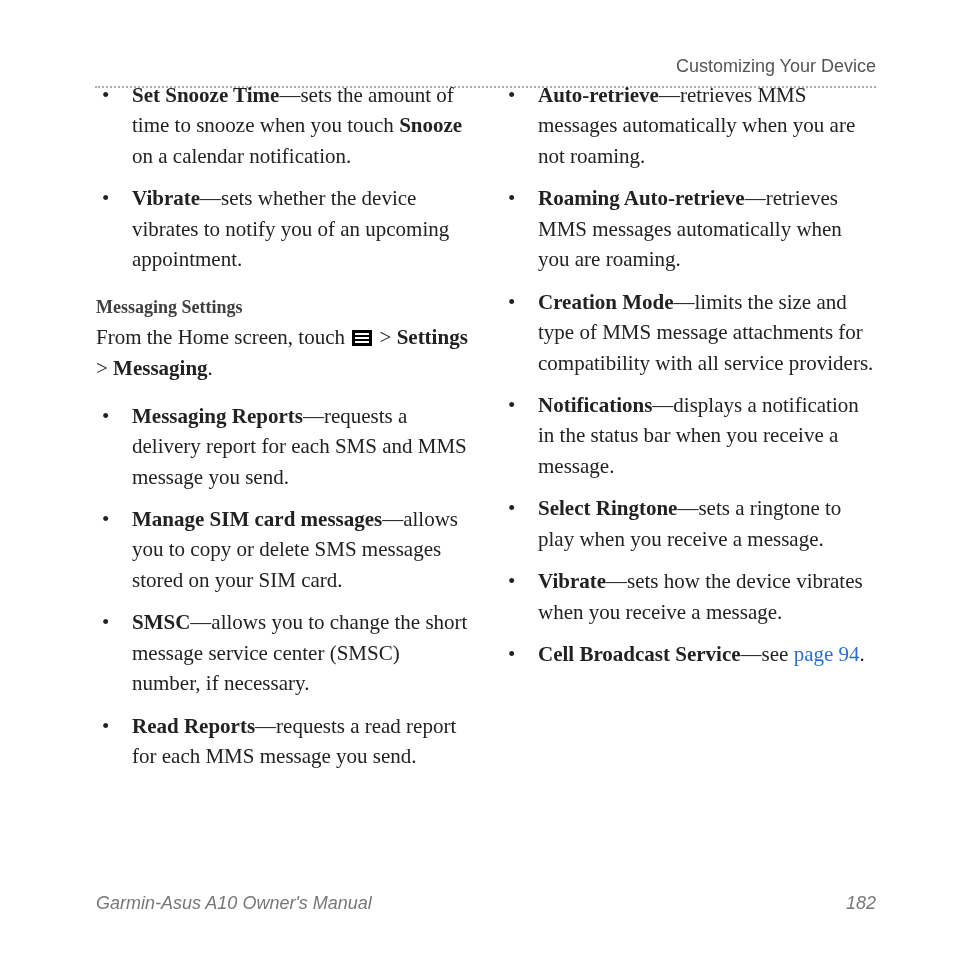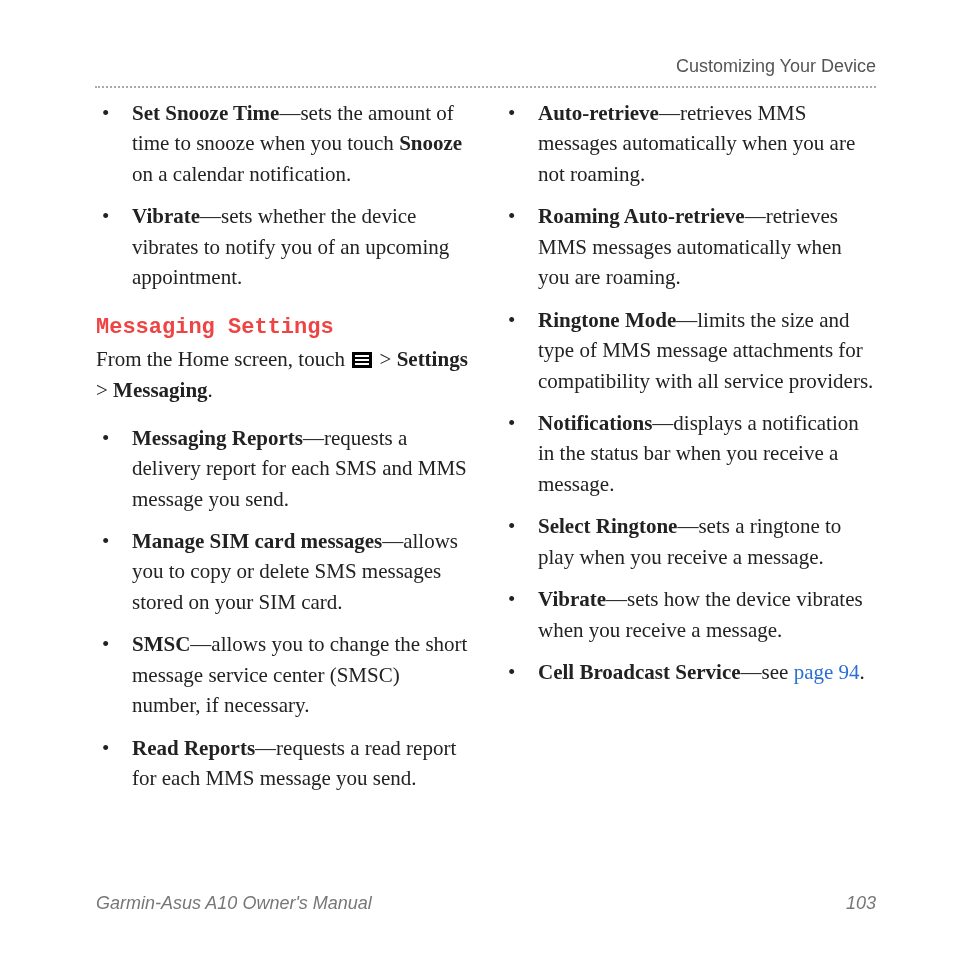--- a/index.html
+++ b/index.html
@@ -21,21 +21,21 @@
   .dotted {
     position: absolute;
     top: 86px;
     left: 95px;
     right: 78px;
     border-top: 2px dotted #aaa;
   }
   .cols {
     display: flex;
     gap: 32px;
-    margin-top: 58px;
+    margin-top: 40px;
     padding-left: 36px;
     padding-right: 18px;
   }
   .col { flex: 1 1 0; }
   ul.b { list-style: none; padding: 0; margin: 0; }
   ul.b > li {
     position: relative;
     padding-left: 36px;
     margin-bottom: 12px;
     font-size: 21px;
@@ -44,24 +44,24 @@
   ul.b > li::before {
     content: "•";
     position: absolute;
     left: 6px;
     top: 0;
     font-size: 21px;
     color: #222;
   }
   .bold { font-weight: 700; }
   .h2 {
-    font-family: Liberation Mono, monospace;
+    font-family: Liberation Serif, serif;
     font-weight: 700;
-    font-size: 22px;
-    color: #ef4444;
+    font-size: 18px;
+    color: #404040;
     margin-top: 22px;
     margin-bottom: 4px;
   }
   .intro {
     font-size: 21px;
     line-height: 1.5;
     margin-bottom: 16px;
   }
   .menu-icon {
     display: inline-block;
@@ -119,29 +119,29 @@
         <li><span class="bold">Manage SIM card messages</span><span>—allows you to copy or delete SMS messages stored on your SIM card.</span></li>
         <li><span class="bold">SMSC</span><span>—allows you to change the short message service center (SMSC) number, if necessary.</span></li>
         <li><span class="bold">Read Reports</span><span>—requests a read report for each MMS message you send.</span></li>
       </ul>
     </div>
 
     <div class="col">
       <ul class="b">
         <li><span class="bold">Auto-retrieve</span><span>—retrieves MMS messages automatically when you are not roaming.</span></li>
         <li><span class="bold">Roaming Auto-retrieve</span><span>—retrieves MMS messages automatically when you are roaming.</span></li>
-        <li><span class="bold">Ringtone Mode</span><span>—limits the size and type of MMS message attachments for compatibility with all service providers.</span></li>
+        <li><span class="bold">Creation Mode</span><span>—limits the size and type of MMS message attachments for compatibility with all service providers.</span></li>
         <li><span class="bold">Notifications</span><span>—displays a notification in the status bar when you receive a message.</span></li>
         <li><span class="bold">Select Ringtone</span><span>—sets a ringtone to play when you receive a message.</span></li>
         <li><span class="bold">Vibrate</span><span>—sets how the device vibrates when you receive a message.</span></li>
         <li>
           <span class="bold">Cell Broadcast Service</span><span>—see </span><span class="link">page 94</span><span>.</span>
         </li>
       </ul>
     </div>
 
   </div>
 
   <div class="footer">
     <span>Garmin-Asus A10 Owner's Manual</span>
-    <span>103</span>
+    <span>182</span>
   </div>
 </div>
 
 </body></html>

